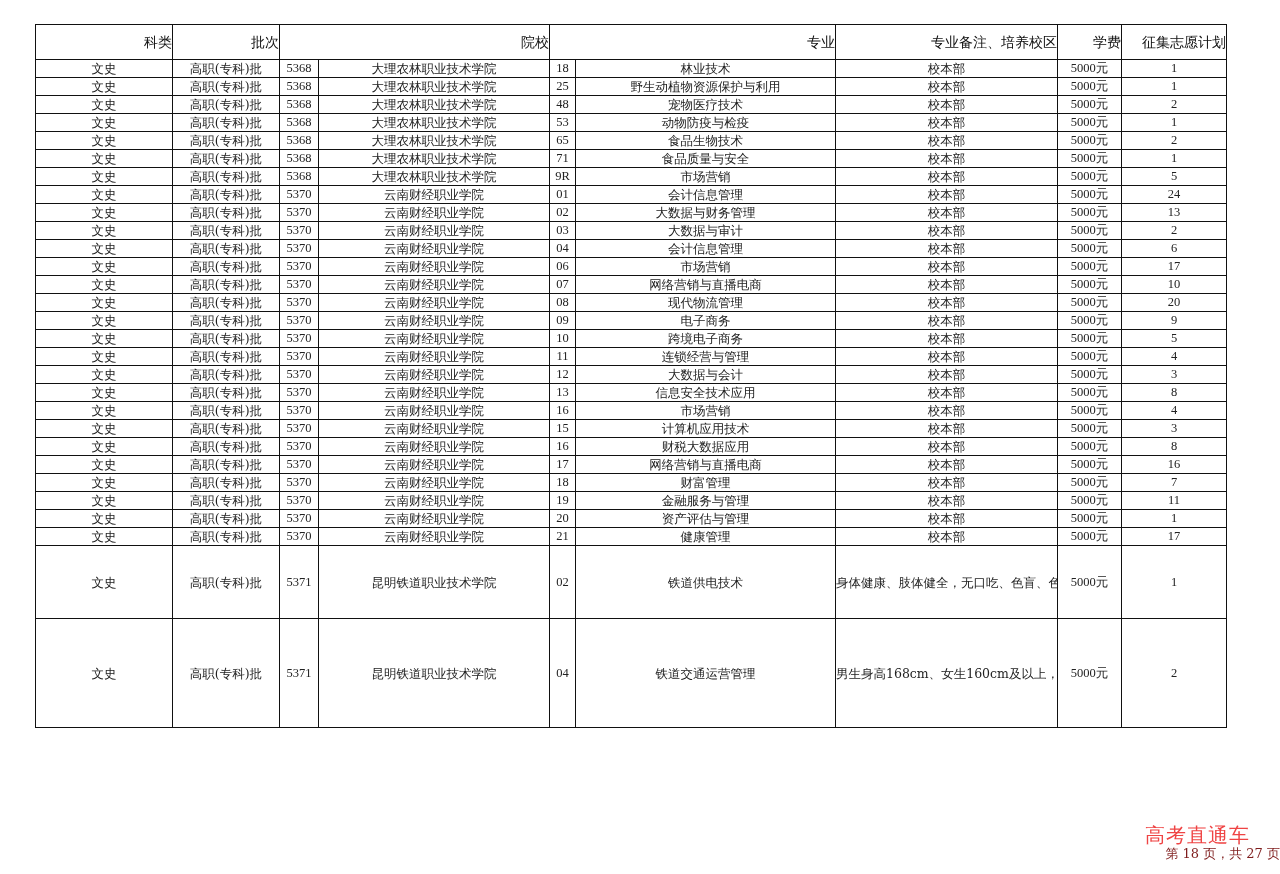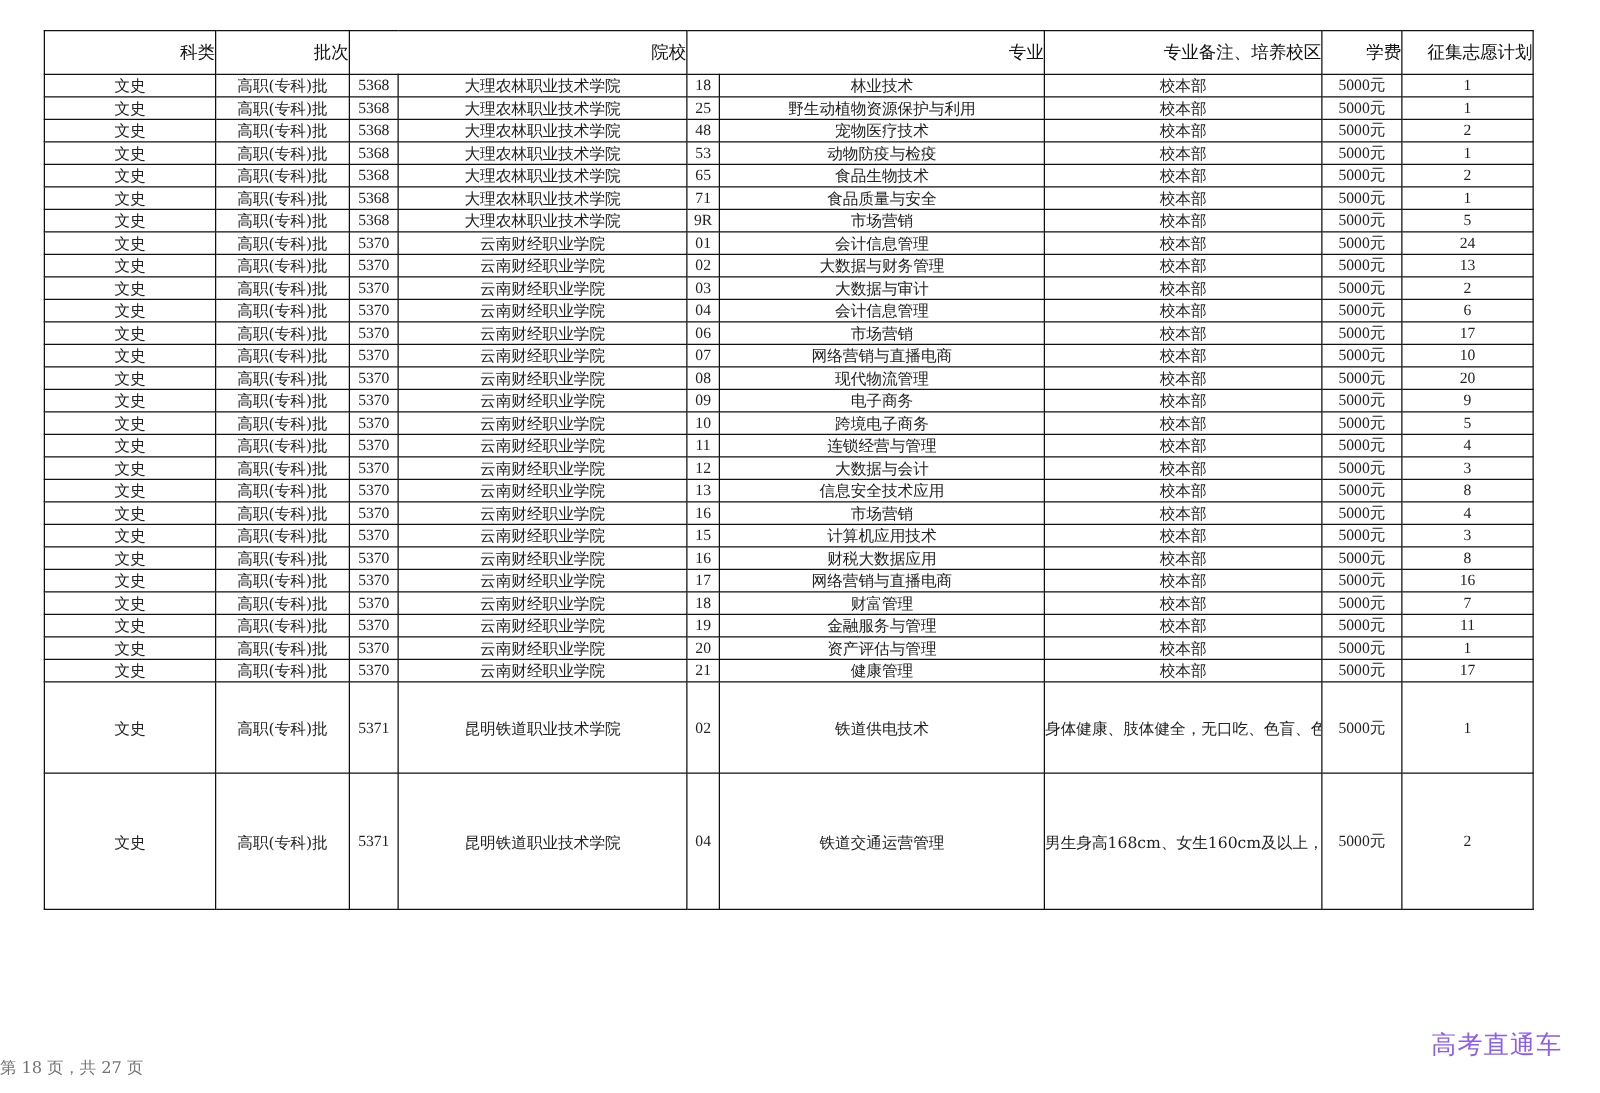--- a/index.html
+++ b/index.html
@@ -11,23 +11,23 @@
                white-space:nowrap; text-align:center; font-size:12.5px; line-height:17px; height:17px; }
   table.main th { height:34px; font-family:Liberation Serif, serif;
                   font-weight:normal; font-size:14px; color:#111;text-align:right; }
   td.left { text-align:left; padding-left:4px;margin-top:20px; }
   td.code { font-family:"Liberation Serif",serif; font-size:14px; }
   td.num { font-family:"Liberation Serif",serif; font-size:14px; }
   td.fee { font-family:"Liberation Serif",serif; font-size:13px; }
   tr.tall td { height:72px; }
   tr.tall2 td { height:108px; }
   td.wrap { white-space:normal; line-height:18px; font-size:12.5px; padding:0 2px; }
-  .footer { position:absolute; left:0; width:1280px; top:845px; text-align:left;
-            font-size:13px; color:#737373; font-family:"DejaVu Serif",serif; }
-  .watermark { position:absolute; right:30px; top:822px; font-size:20px; color:#8b5cf6;
+  .footer { position:absolute; left:0; width:1280px; top:845px; text-align:right;
+            font-size:13px; color:#7f1d1d; font-family:"DejaVu Serif",serif; }
+  .watermark { position:absolute; right:30px; top:822px; font-size:20px; color:#ef4444;
                font-family:"DejaVu Sans",sans-serif; letter-spacing:1px; }
 </style>
 </head>
 <body>
 
 <table class="main">
   <colgroup>
     <col style="width:137px">
       <col style="width:107px">
       <col style="width:39px">

